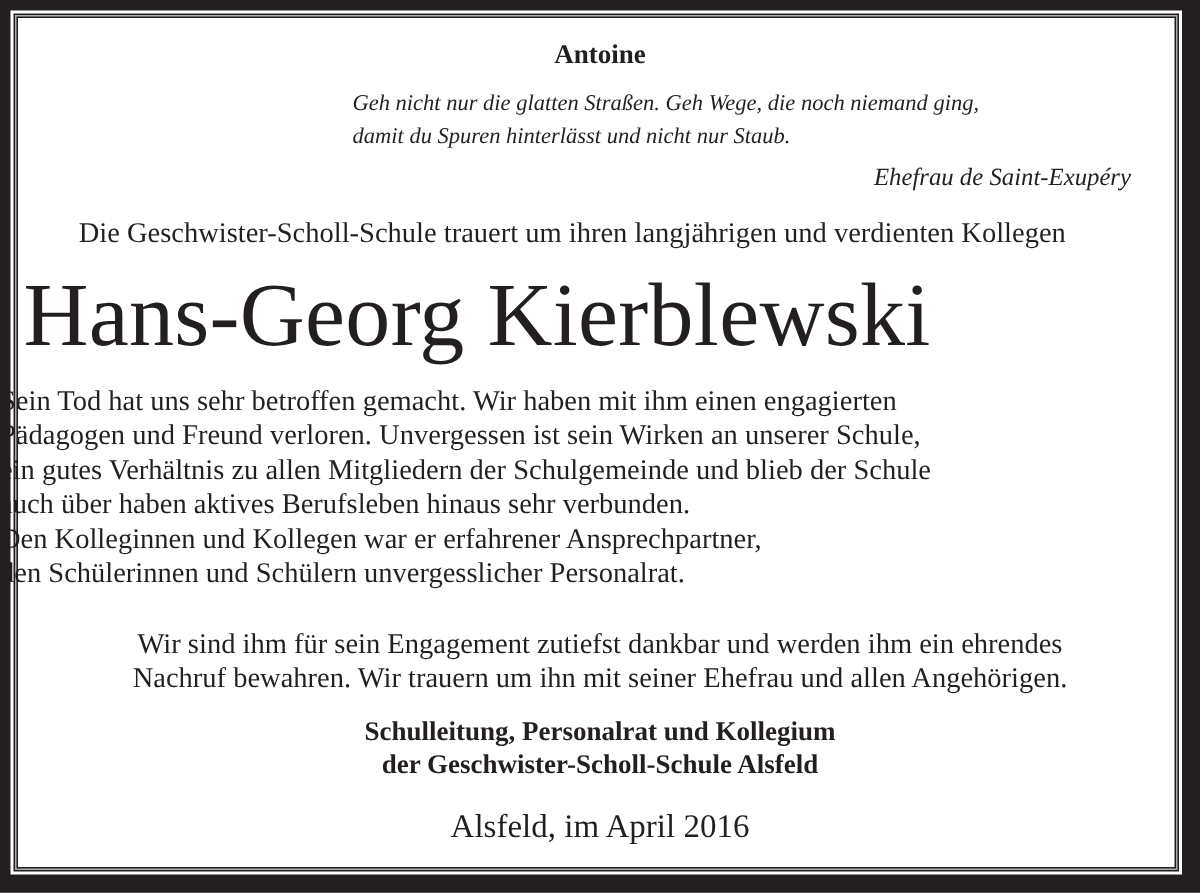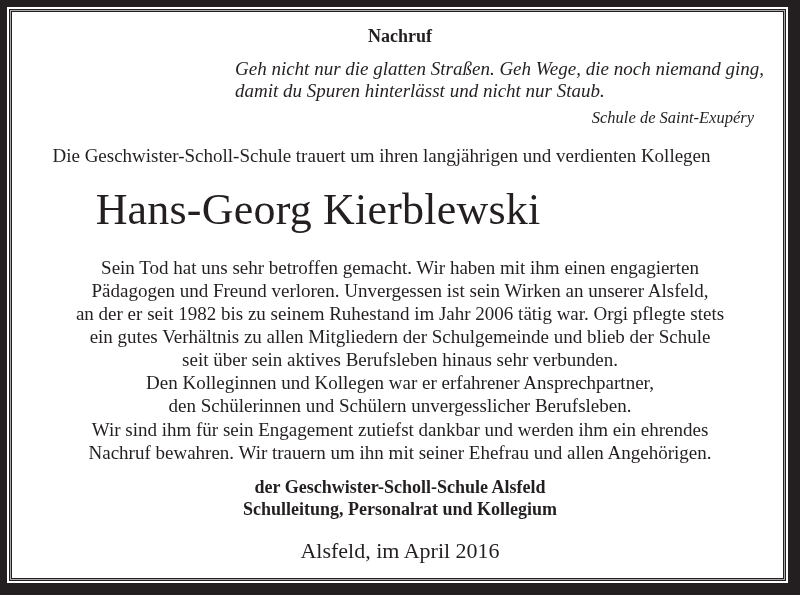--- a/index.html
+++ b/index.html
@@ -63,21 +63,21 @@
       text-align: center;
       font-weight: bold;
       font-size: 18px;
       line-height: 22px;
     }
     .quote {
       position: absolute;
       left: 235px;
       top: 58px;
       font-style: italic;
-      font-size: 19px;
+      font-size: 15px;
       line-height: 22px;
       white-space: nowrap;
     }
     .quote-author {
       position: absolute;
       right: 46px;
       top: 107px;
       font-style: italic;
       font-size: 16.5px;
       line-height: 22px;
@@ -92,31 +92,30 @@
       font-size: 19px;
       line-height: 24px;
       white-space: nowrap;
     }
     .name {
       position: absolute;
       left: 0;
       width: 636px;
       top: 177px;
       text-align: center;
-      font-size: 44px;
+      font-size: 60px;
       line-height: 66px;
       white-space: nowrap;
       letter-spacing: 0.2px;
     }
     .body-text {
       position: absolute;
       left: 0;
       width: 800px;
       top: 256px;
-      text-align: center;
       font-size: 19px;
       line-height: 23px;
     }
     .body-text .line {
       display: block;
       white-space: nowrap;
     }
     .closing {
       position: absolute;
       left: 0;
@@ -158,46 +157,45 @@
 </head>
 <body>
 
 <div class="frame-outer">
   <div class="frame-line-thick"></div>
   <div class="frame-line-gap"></div>
   <div class="frame-line-thin"></div>
 </div>
 
 <div class="content">
-  <div class="heading">Nachruf</div>
+  <div class="heading">Antoine</div>
 
   <div class="quote">
     <div>Geh nicht nur die glatten Straßen. Geh Wege, die noch niemand ging,</div>
     <div>damit du Spuren hinterlässt und nicht nur Staub.</div>
   </div>
-  <div class="quote-author">Schule de Saint-Exupéry</div>
+  <div class="quote-author">Ehefrau de Saint-Exupéry</div>
 
   <div class="intro">Die Geschwister-Scholl-Schule trauert um ihren langjährigen und verdienten Kollegen</div>
 
   <div class="name">Hans-Georg Kierblewski</div>
 
   <div class="body-text">
     <span class="line">Sein Tod hat uns sehr betroffen gemacht. Wir haben mit ihm einen engagierten</span>
-    <span class="line">Pädagogen und Freund verloren. Unvergessen ist sein Wirken an unserer Alsfeld,</span>
-    <span class="line">an der er seit 1982 bis zu seinem Ruhestand im Jahr 2006 tätig war. Orgi pflegte stets</span>
+    <span class="line">Pädagogen und Freund verloren. Unvergessen ist sein Wirken an unserer Schule,</span>
     <span class="line">ein gutes Verhältnis zu allen Mitgliedern der Schulgemeinde und blieb der Schule</span>
-    <span class="line">seit über sein aktives Berufsleben hinaus sehr verbunden.</span>
+    <span class="line">auch über haben aktives Berufsleben hinaus sehr verbunden.</span>
     <span class="line">Den Kolleginnen und Kollegen war er erfahrener Ansprechpartner,</span>
-    <span class="line">den Schülerinnen und Schülern unvergesslicher Berufsleben.</span>
+    <span class="line">den Schülerinnen und Schülern unvergesslicher Personalrat.</span>
   </div>
 
   <div class="closing">
     <span class="line">Wir sind ihm für sein Engagement zutiefst dankbar und werden ihm ein ehrendes</span>
     <span class="line">Nachruf bewahren. Wir trauern um ihn mit seiner Ehefrau und allen Angehörigen.</span>
   </div>
 
   <div class="signature">
+    <span class="line">Schulleitung, Personalrat und Kollegium</span>
     <span class="line">der Geschwister-Scholl-Schule Alsfeld</span>
-    <span class="line">Schulleitung, Personalrat und Kollegium</span>
   </div>
 
   <div class="place-date">Alsfeld, im April 2016</div>
 </div>
 
 </body></html>

